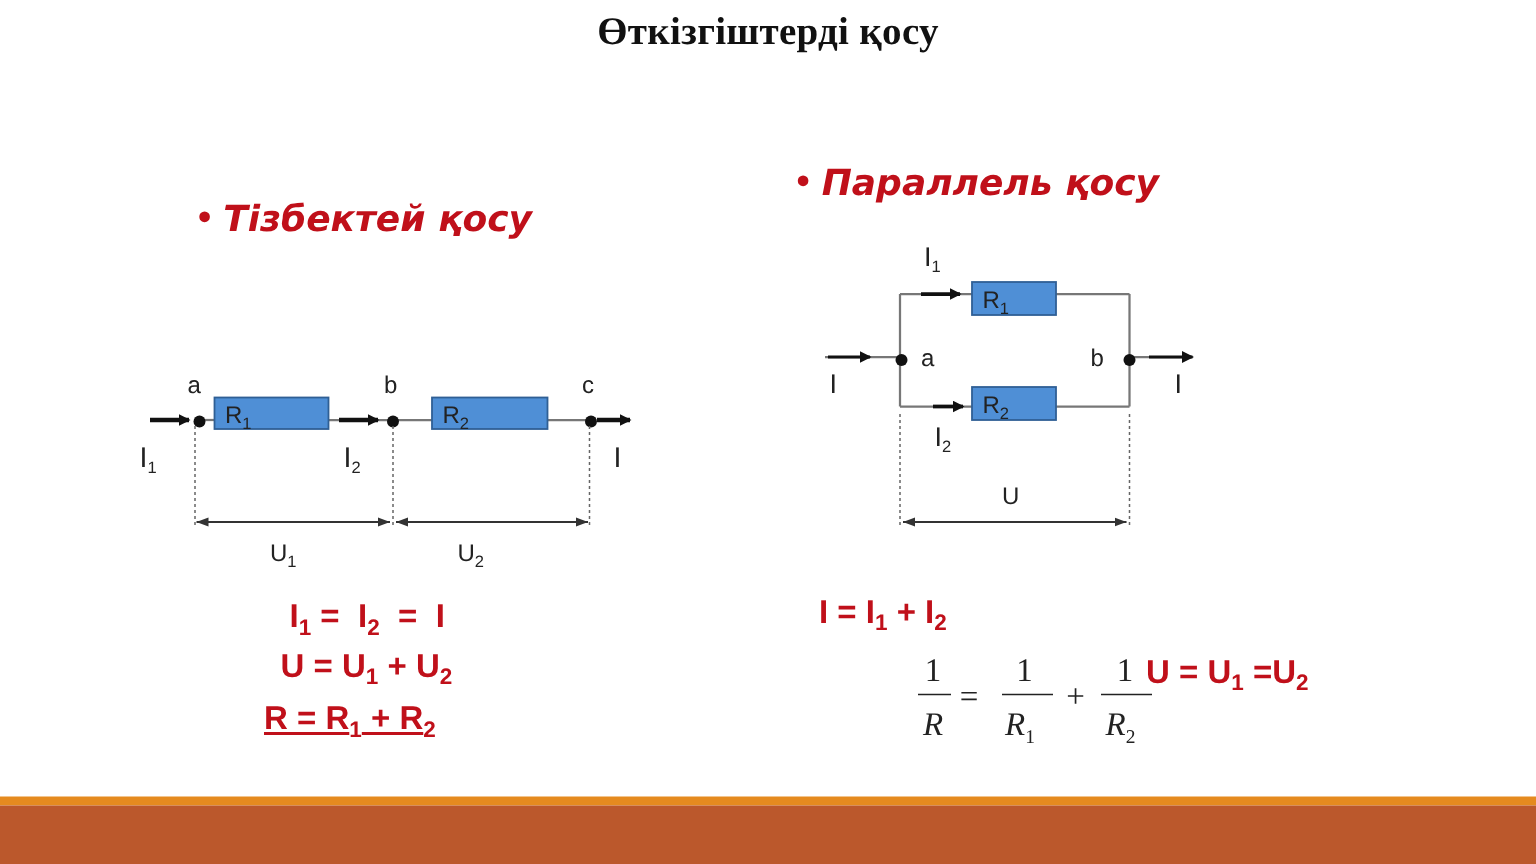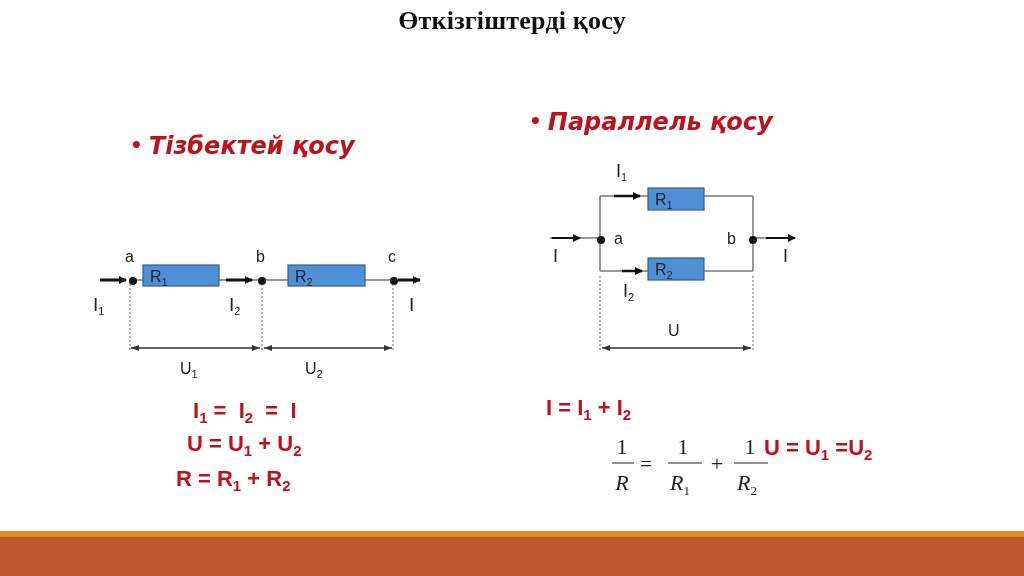--- a/index.html
+++ b/index.html
@@ -130,21 +130,21 @@
     <text class="lbl" x="668" y="336">U</text>
   </g>
 </svg>
 
 <div class="formula" style="left:193px; top:398px;">
   <span>I</span><sub>1</sub><span style="white-space:pre"> =  </span><span>I</span><sub>2</sub><span style="white-space:pre">  =  I</span>
 </div>
 <div class="formula" style="left:187px; top:431px;">
   <span>U = U</span><sub>1</sub><span style="white-space:pre"> + U</span><sub>2</sub>
 </div>
-<div class="formula" style="left:176px; top:466px;">
+<div class="formula" style="left:176px; top:466px;text-decoration:underline;">
   <span>R = R</span><sub>1</sub><span style="white-space:pre"> + R</span><sub>2</sub>
 </div>
 
 <div class="formula" style="left:546px; top:395px;">
   <span>I = I</span><sub>1</sub><span style="white-space:pre"> + I</span><sub>2</sub>
 </div>
 <div class="formula" style="left:764px; top:395px;margin-top:40px;">
   <span>U = U</span><sub>1</sub><span style="white-space:pre"> =U</span><sub>2</sub>
 </div>
 

